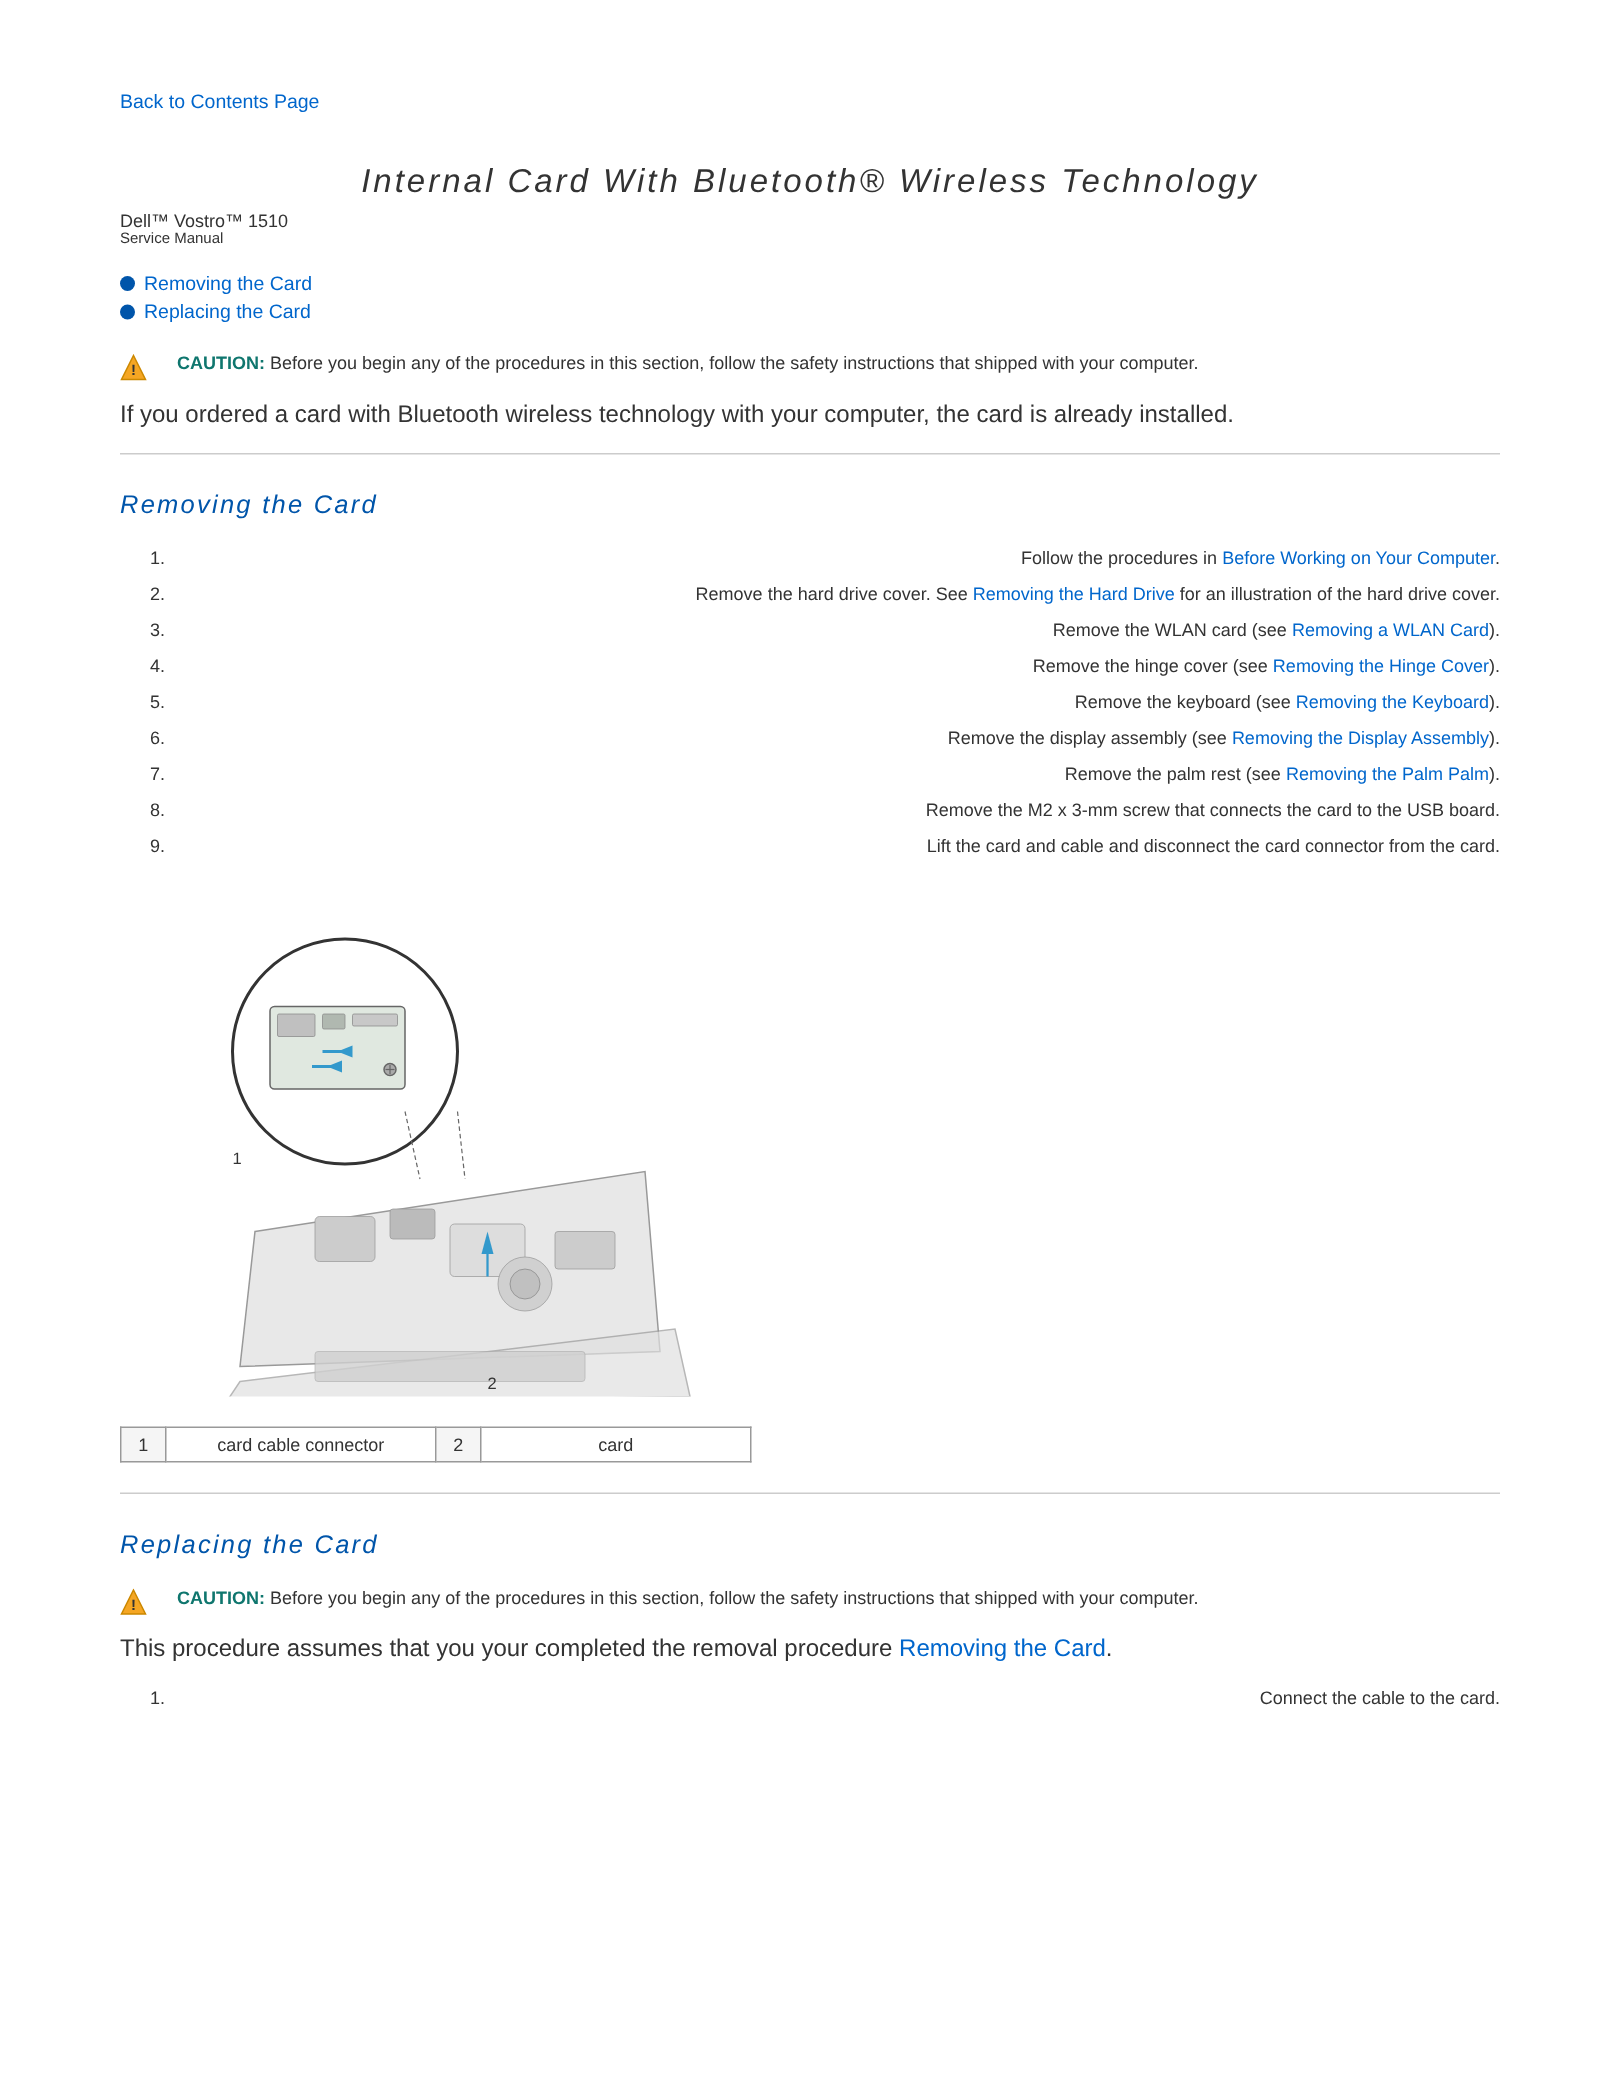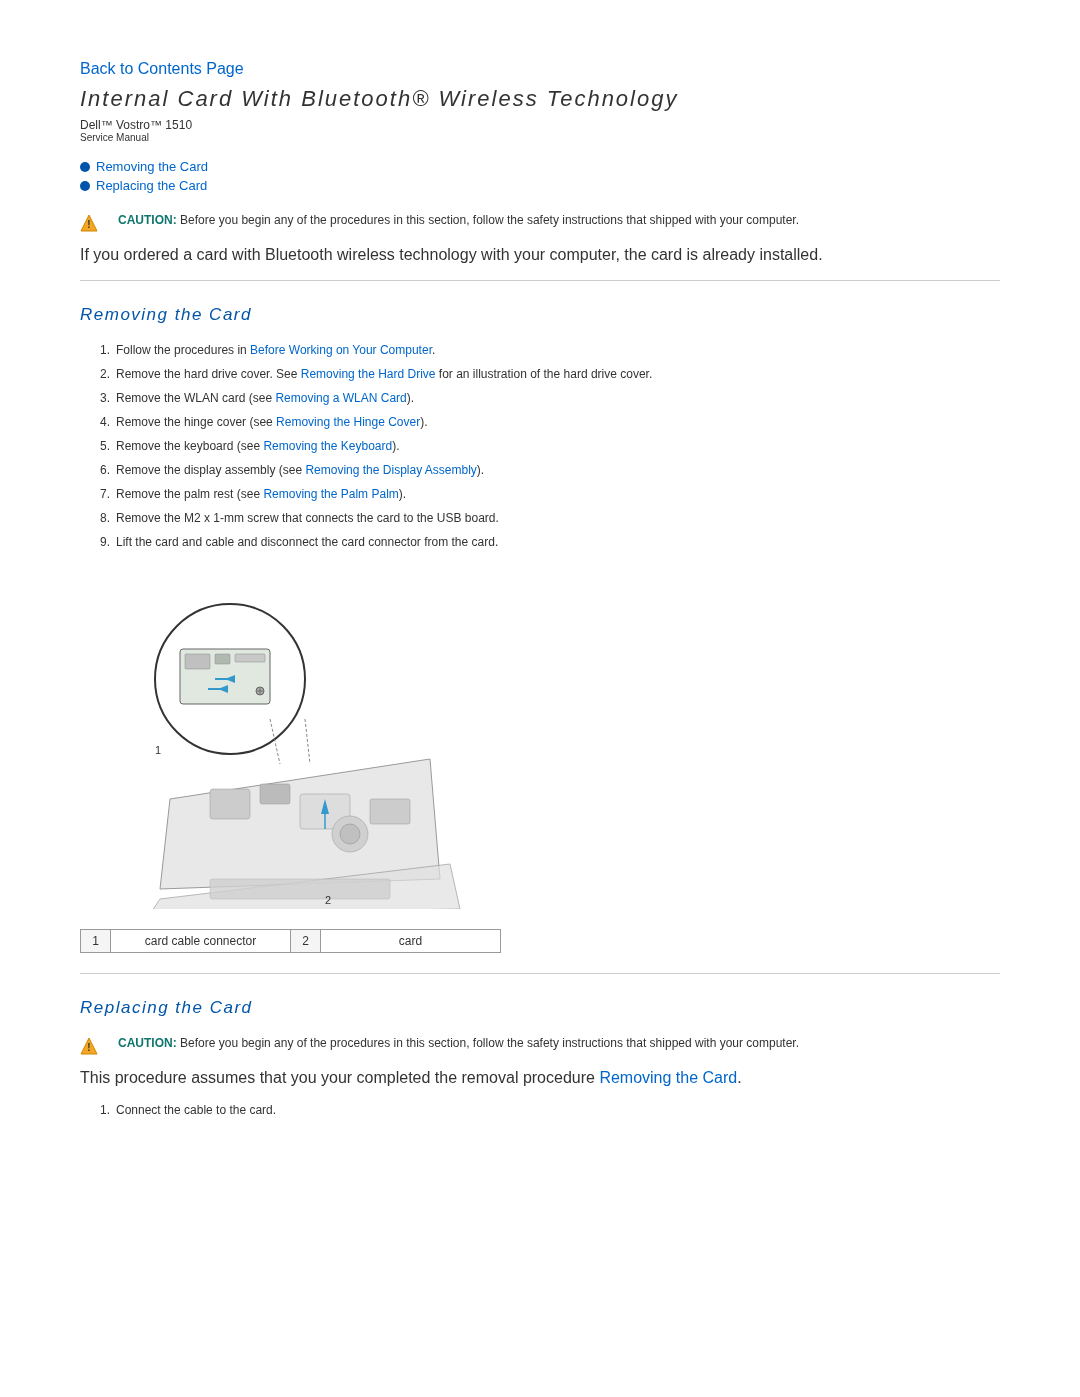--- a/index.html
+++ b/index.html
@@ -14,31 +14,32 @@
       background: #fff;
       width: 1080px;
       min-height: 1397px;
       padding: 60px 80px 60px 80px;
     }
     a {
       color: #0066cc;
       text-decoration: none;
     }
     .back-link {
-      font-size: 16px;
-      margin-bottom: 8px;
+      font-size: 13px;
+      margin-bottom: 33px;
       display: block;
     }
     .page-title {
       font-size: 22px;
       font-weight: normal;
       letter-spacing: 2px;
       color: #333;
       margin-bottom: 6px;
       font-style: italic;
+      text-align: center;
     }
     .product-name {
       font-size: 12px;
       font-weight: normal;
       margin-bottom: 0;
     }
     .manual-type {
       font-size: 10px;
       margin-bottom: 16px;
     }
@@ -104,20 +105,21 @@
       display: flex;
       gap: 6px;
     }
     .step-num {
       min-width: 30px;
       text-align: right;
       flex-shrink: 0;
     }
     .step-content {
       flex: 1;
+      text-align: right;
     }
     .diagram-container {
       margin: 20px 0 20px 40px;
       position: relative;
       width: 350px;
       height: 340px;
     }
     
     .diagram-svg {
       width: 350px;
@@ -211,21 +213,21 @@
       <li>
         <span class="step-num">6.</span>
         <div class="step-content">Remove the display assembly (see <a href="#">Removing the Display Assembly</a>).</div>
       </li>
       <li>
         <span class="step-num">7.</span>
         <div class="step-content">Remove the palm rest (see <a href="#">Removing the Palm Palm</a>).</div>
       </li>
       <li>
         <span class="step-num">8.</span>
-        <div class="step-content">Remove the M2 x 1-mm screw that connects the card to the USB board.</div>
+        <div class="step-content">Remove the M2 x 3-mm screw that connects the card to the USB board.</div>
       </li>
       <li>
         <span class="step-num">9.</span>
         <div class="step-content">Lift the card and cable and disconnect the card connector from the card.</div>
       </li>
     </ol>
 
   <div class="diagram-container">
     <svg class="diagram-svg" viewBox="0 0 350 340" xmlns="http://www.w3.org/2000/svg">
 

